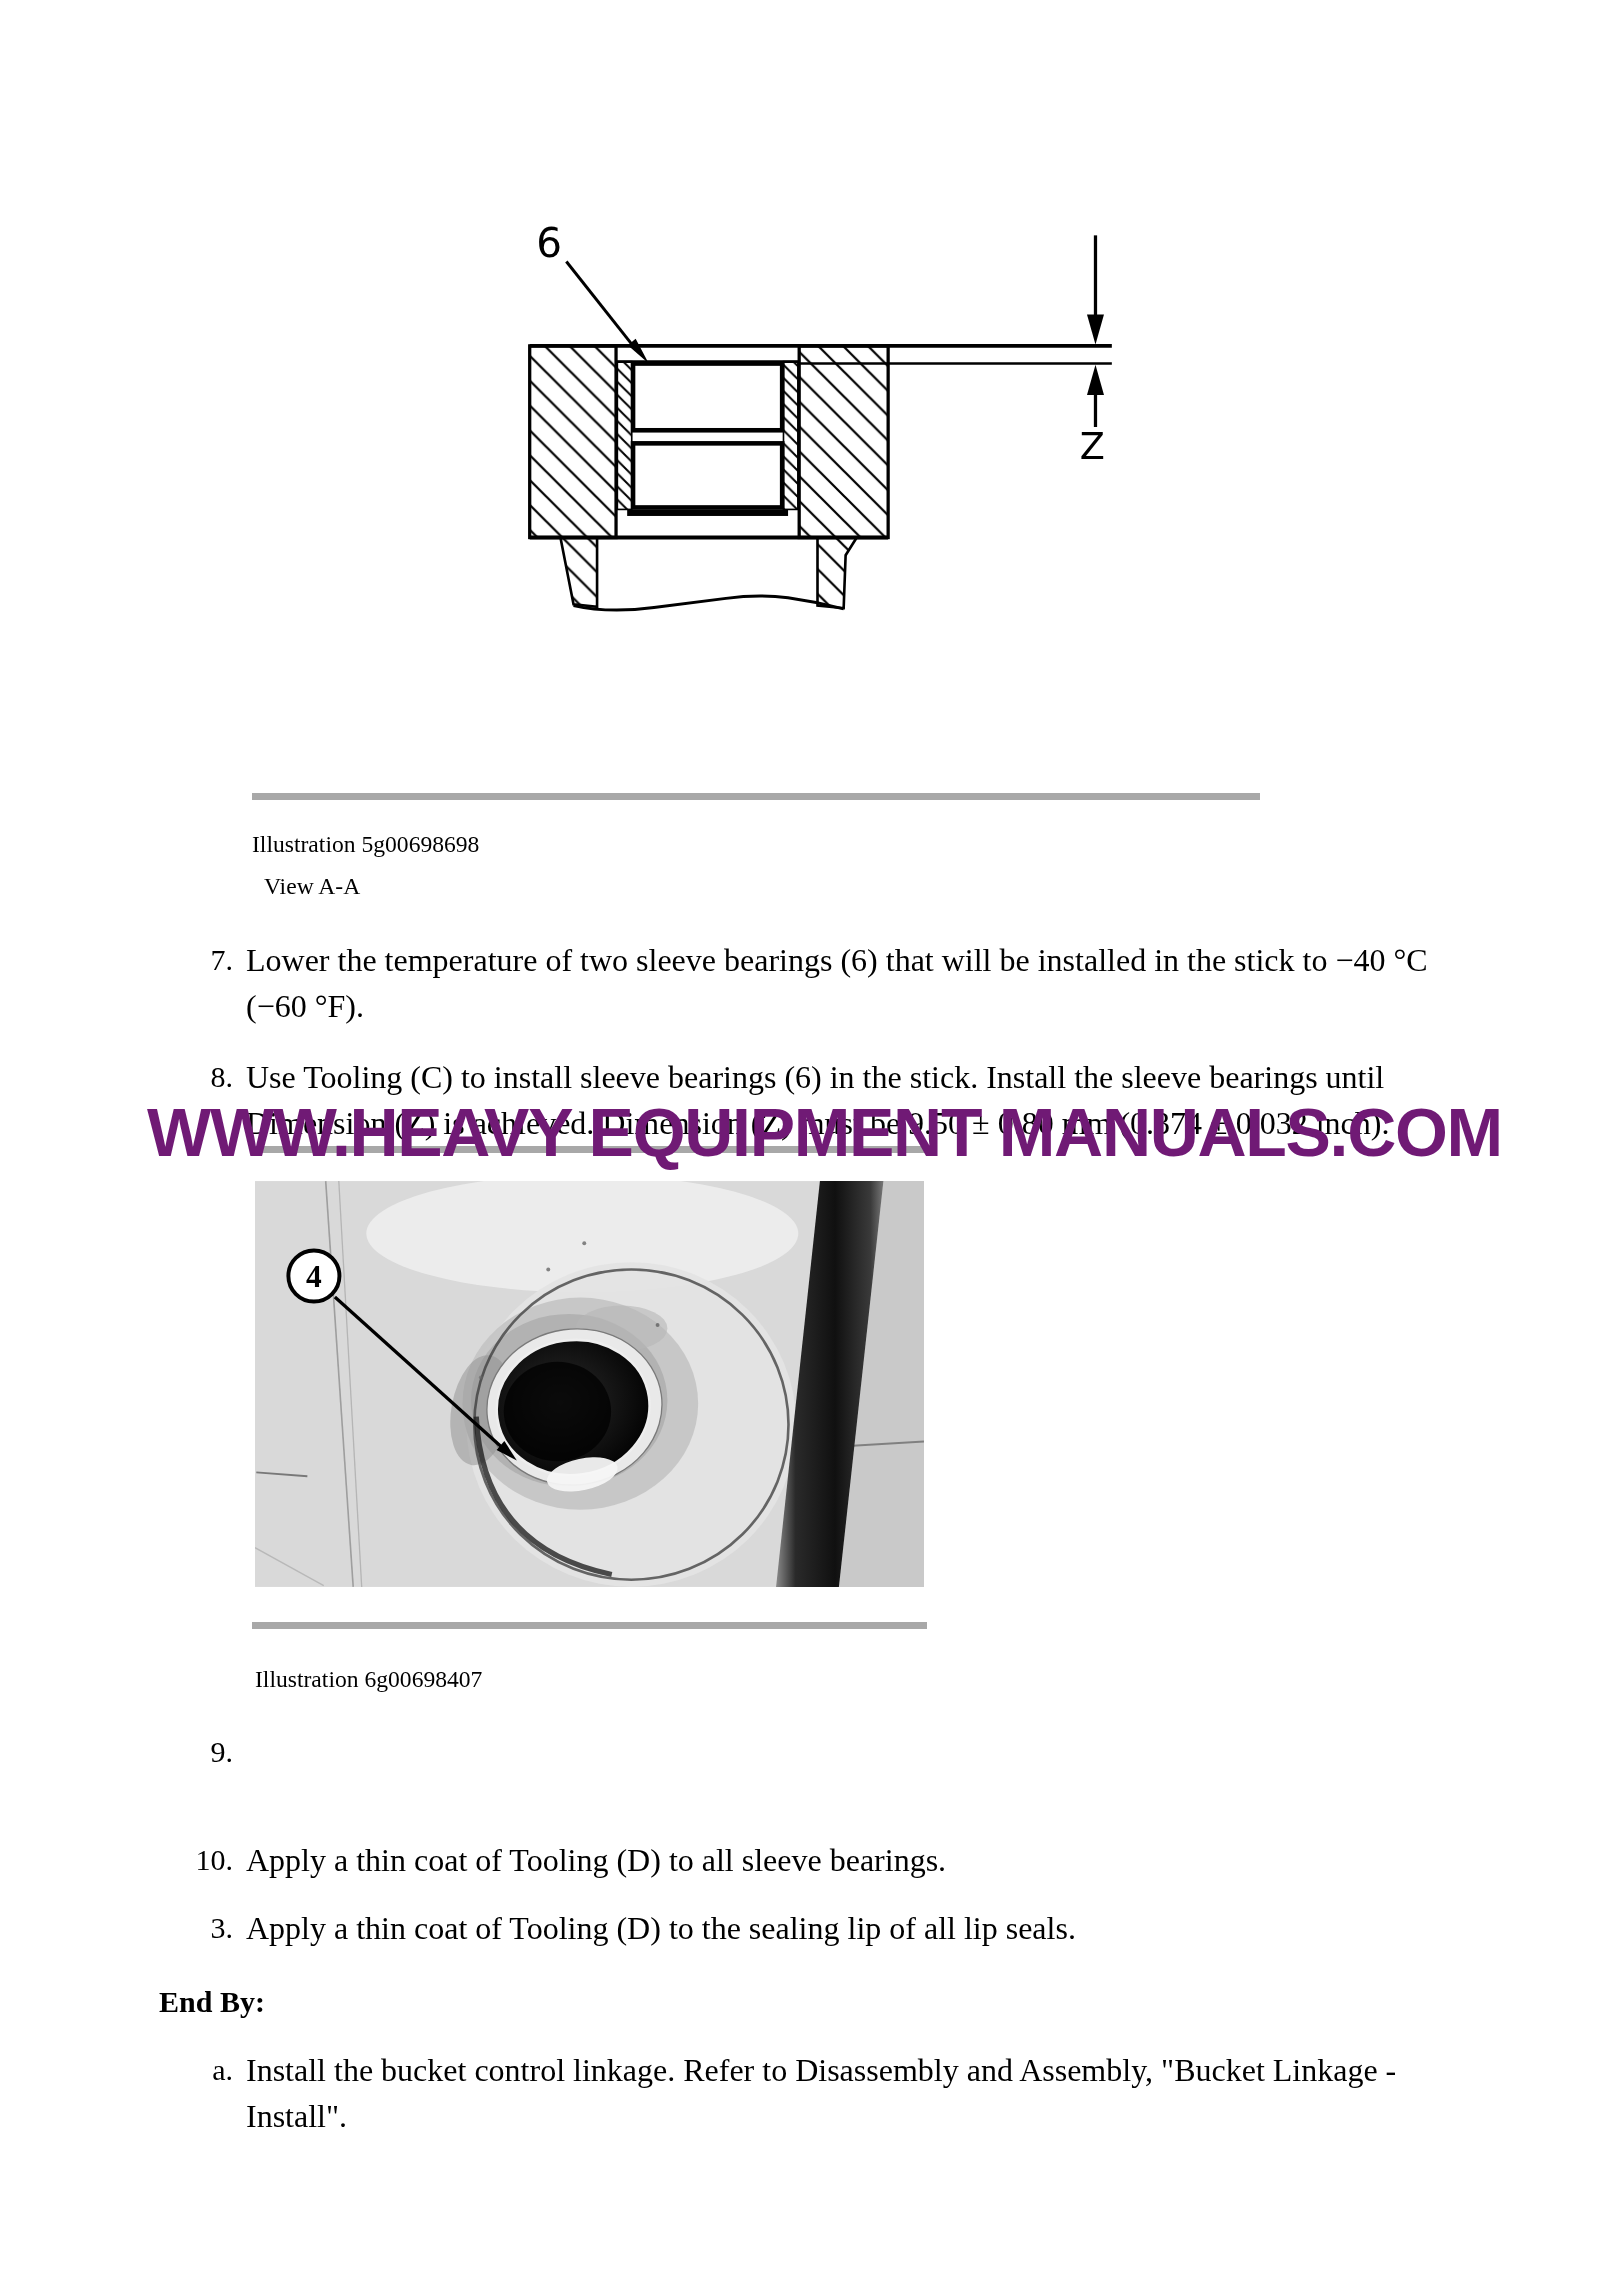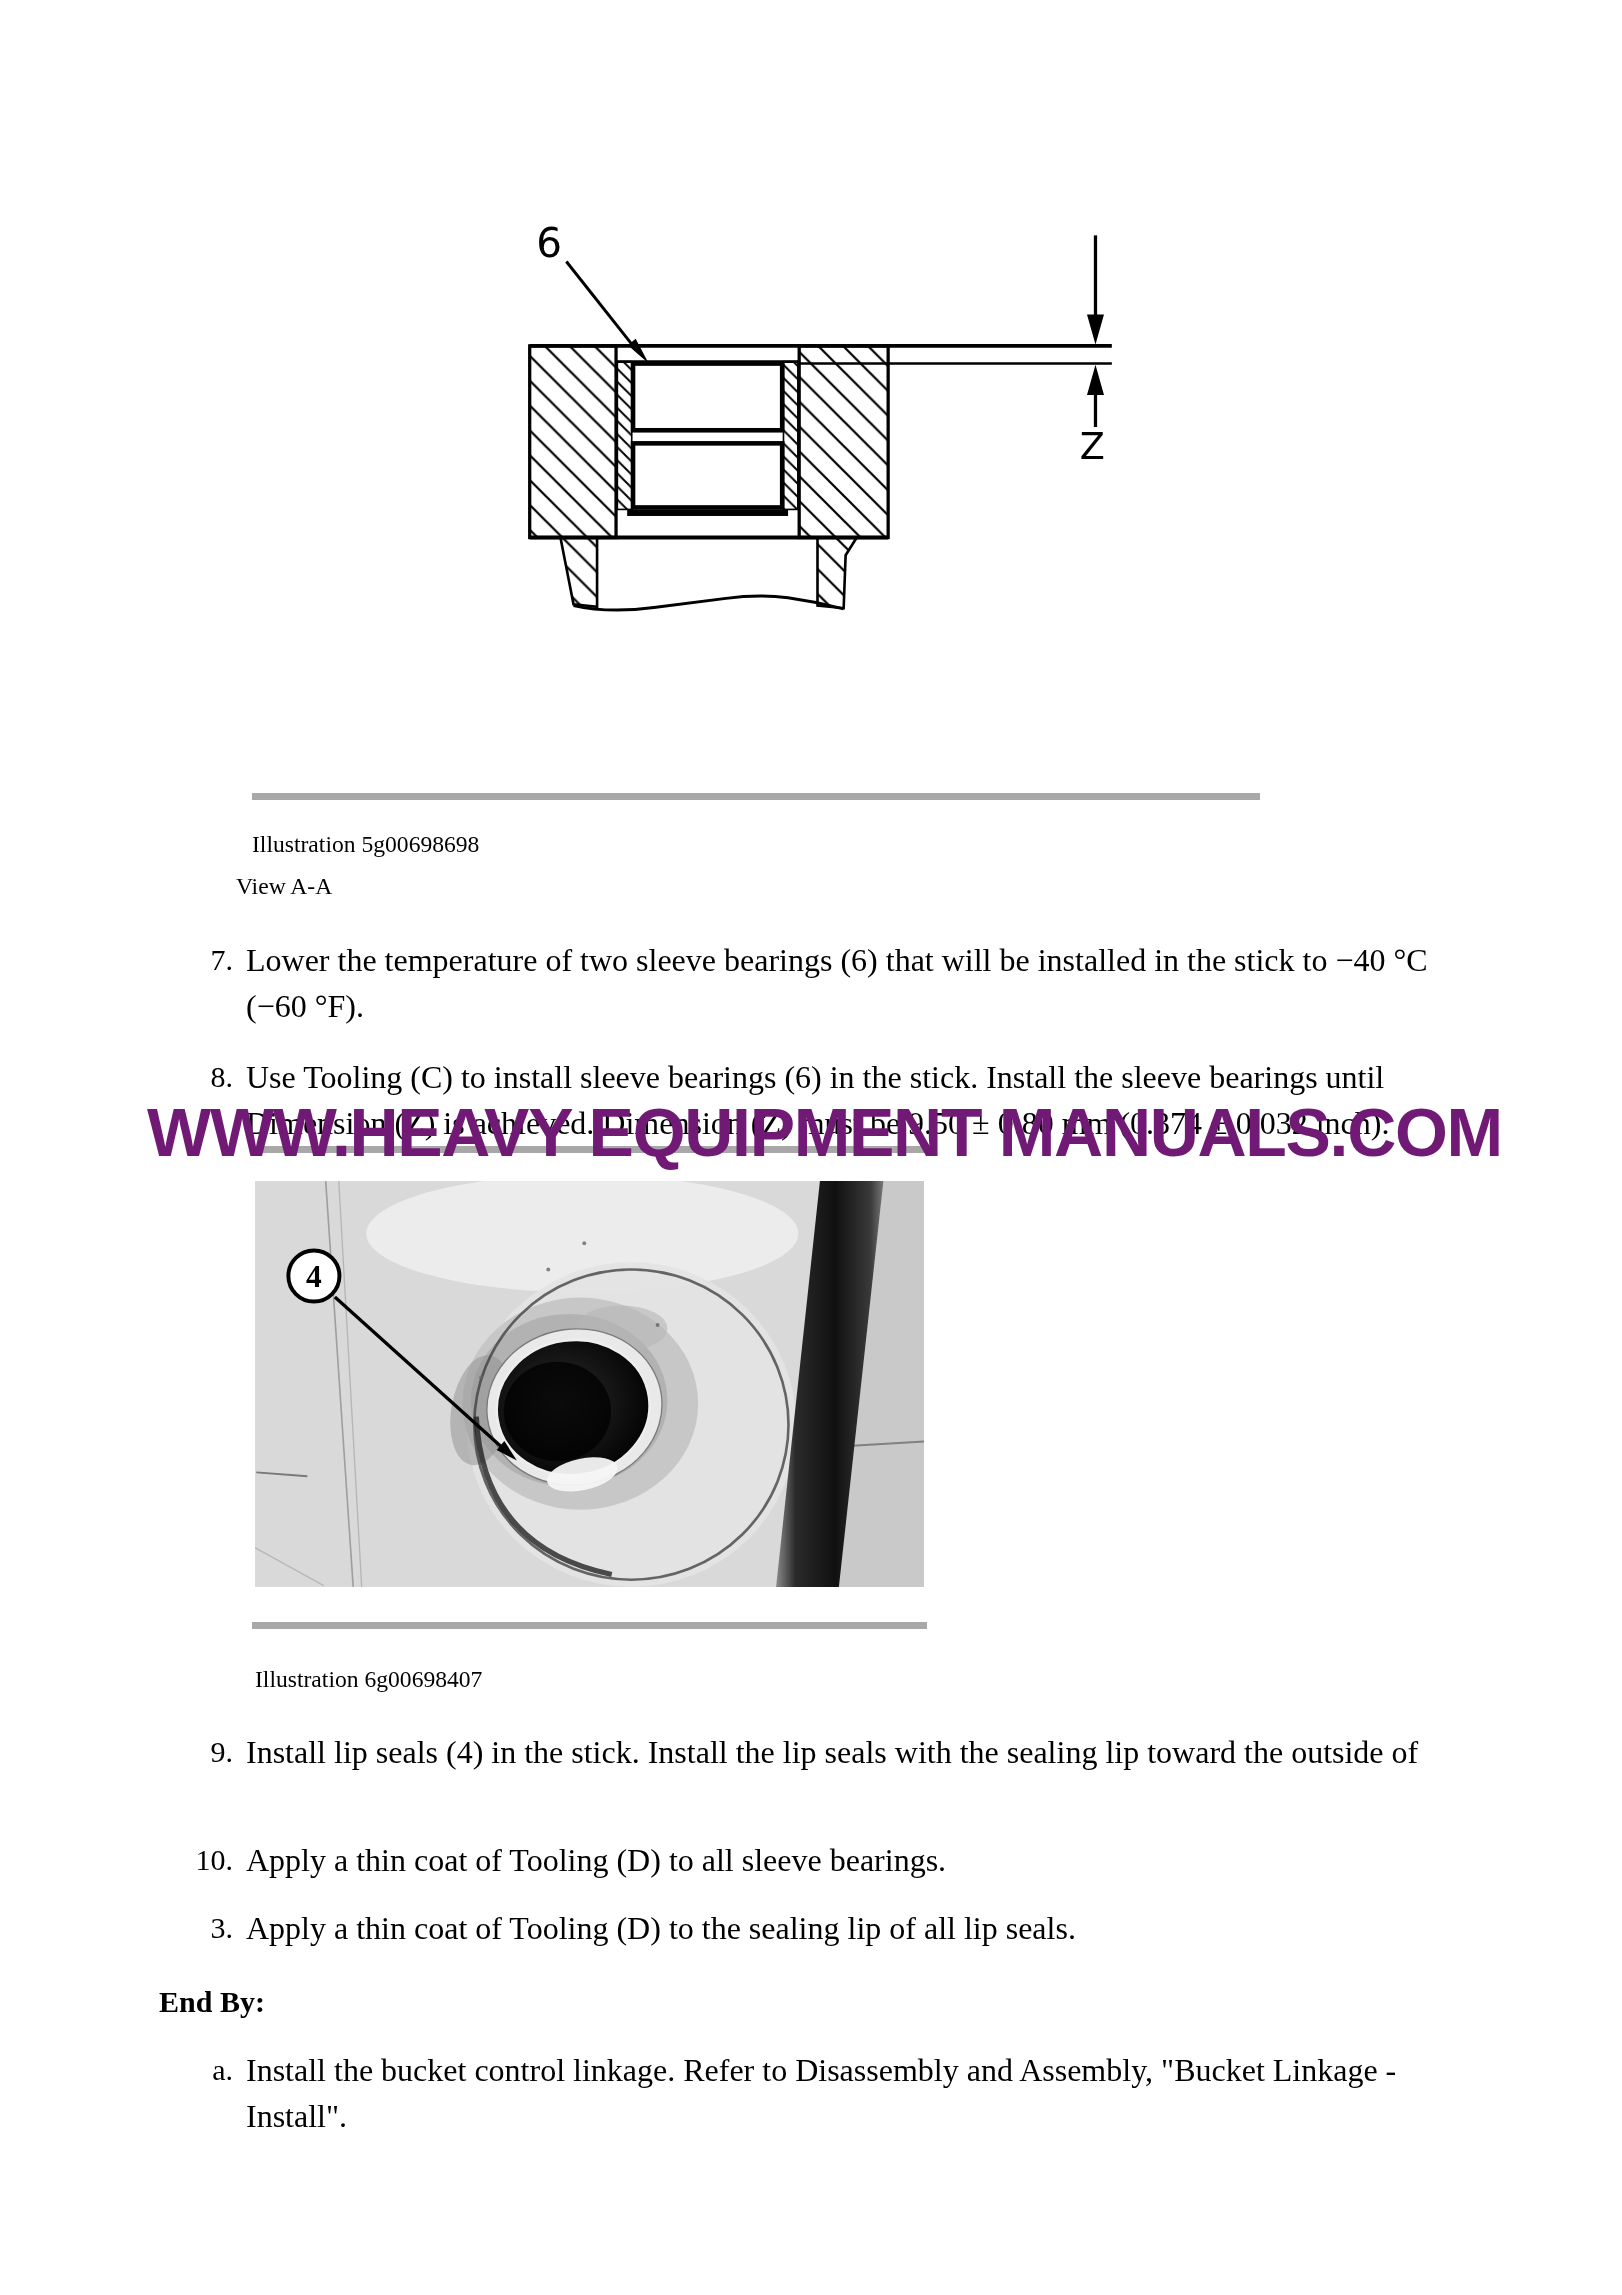--- a/index.html
+++ b/index.html
@@ -62,21 +62,21 @@
     <polygon points="1675,558 1662,604 1688,604" fill="#000"></polygon>
     <line x1="1675" y1="601" x2="1675" y2="653" stroke="#000" stroke-width="5"></line>
     <text x="1651" y="702" font-size="56">Z</text>
   </svg>
 
   <div class="bar" style="left:252px;top:793px;width:1008px"></div>
   <div class="cap" style="left:252px;top:830px;width:1011px">
     <span>Illustration 5</span>
     <span>g00698698</span>
   </div>
-  <div class="viewlabel" style="left:236px;top:872px">View A-A</div>
+  <div class="viewlabel" style="left:264px;top:872px">View A-A</div>
 
   <div class="step" style="top:937px">
     <span class="num">7.</span>
     <div class="lines">
       <div class="ln">Lower the temperature of two sleeve bearings (6) that will be installed in the stick to −40 °C</div>
       <div class="ln">(−60 °F).</div>
     </div>
   </div>
   <div class="step" style="top:1054px">
     <span class="num">8.</span>
@@ -144,21 +144,20 @@
 
   <div class="bar" style="left:252px;top:1622px;width:675px"></div>
   <div class="cap" style="left:255px;top:1665px;width:670px">
     <span>Illustration 6</span>
     <span>g00698407</span>
   </div>
 
   <div class="step" style="top:1729px">
     <span class="num">9.</span>
     <div class="lines">
-      <div class="ln">Install lip seals (4) in the stick. Install the lip seals with the sealing lip toward the outside of</div>
     </div>
   </div>
   <div class="step" style="top:1837px">
     <span class="num">10.</span>
     <div class="lines">
       <div class="ln">Apply a thin coat of Tooling (D) to all sleeve bearings.</div>
     </div>
   </div>
   <div class="step" style="top:1905px">
     <span class="num">3.</span>

